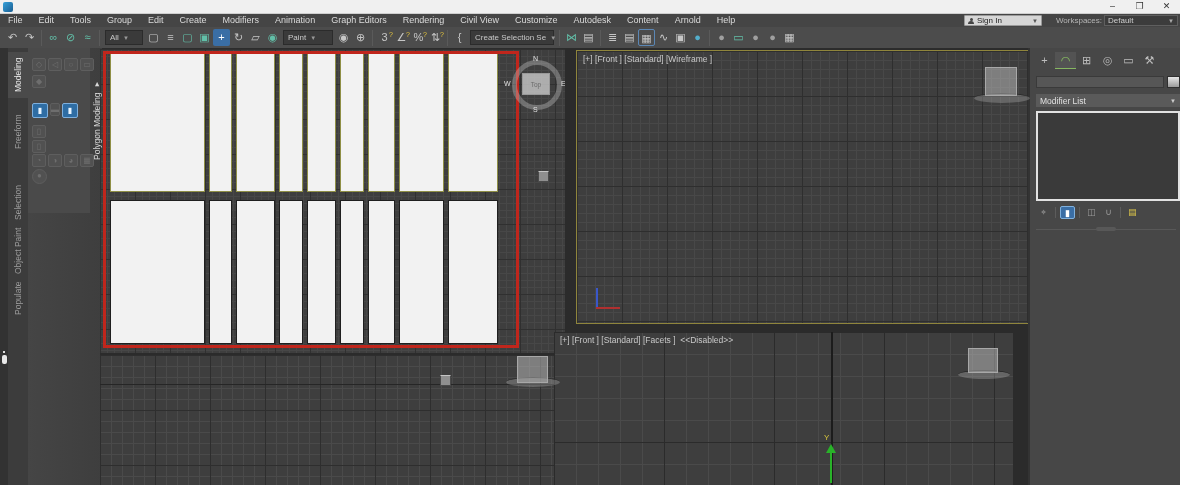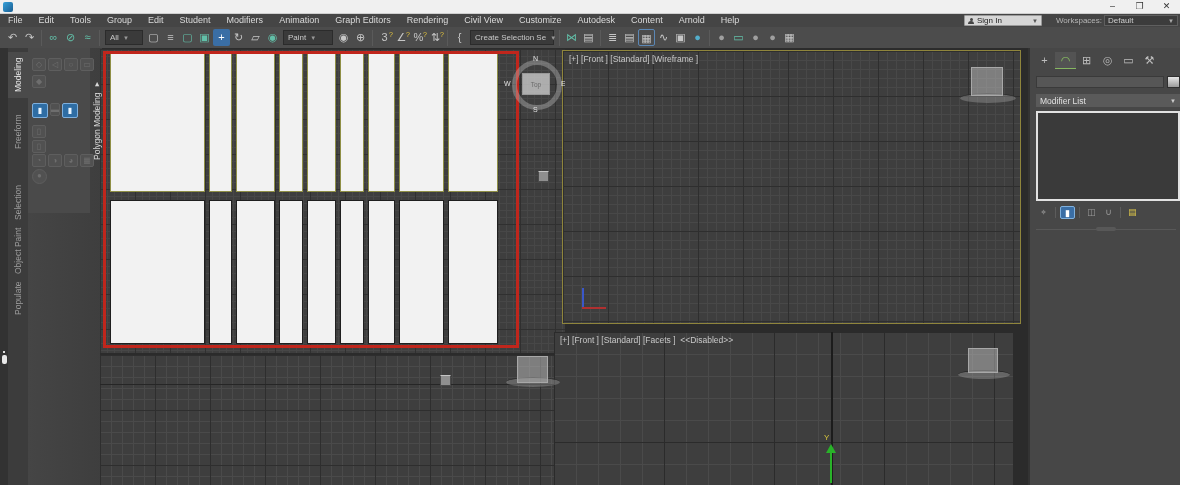--- a/index.html
+++ b/index.html
@@ -80,21 +80,21 @@
   .grid-bl     { background-image:
       linear-gradient(#2e2e2e 1px, transparent 1px), linear-gradient(90deg,#2e2e2e 1px, transparent 1px),
       linear-gradient(#4a4a4a 1px, transparent 1px), linear-gradient(90deg,#4a4a4a 1px, transparent 1px);
       background-size:55px 55px,55px 55px,11px 11px,11px 11px; }
   .grid-coarse { background-image:
       linear-gradient(#2b2b2b 1px, transparent 1px), linear-gradient(90deg,#2b2b2b 1px, transparent 1px),
       linear-gradient(#4a4a4a 1px, transparent 1px), linear-gradient(90deg,#4a4a4a 1px, transparent 1px);
       background-size:110px 110px,110px 110px,22px 22px,22px 22px; }
   #vp-tl { left:0; top:0; width:465px; height:304px; }
   #vp-bl { left:0; top:306px; width:465px; height:130px; }
-  #vp-tr { left:462px; top:1px; width:459px; height:274px; border:1px solid #8f853c; }
+  #vp-tr { left:476px; top:1px; width:459px; height:274px; border:1px solid #8f853c; }
   #vp-br { left:454px; top:283px; width:459px; height:153px; }
   .vp-label { position:absolute; left:6px; top:3px; font-size:8.5px; color:#c9c9c9; z-index:6; white-space:pre; }
 
   #red-rect { position:absolute; left:3px; top:2px; width:416px; height:297px; border:3px solid #c0261c; z-index:5; }
   .scene-panel { position:absolute; background:#f2f2f2; z-index:4; }
   .scene-panel.sel { border:1px solid #8f8f45; }
   .scene-panel.unsel { border:1px solid #1f1f1f; }
 
   .vcube-ring { position:absolute; width:50px; height:50px; border-radius:50%;
     border:5px solid rgba(195,195,195,0.38); z-index:6; }
@@ -152,21 +152,21 @@
   </div>
 </div>
 
 <div id="menubar">
   <div id="menu-items">
       <div class="menu-item">File</div>
       <div class="menu-item">Edit</div>
       <div class="menu-item">Tools</div>
       <div class="menu-item">Group</div>
       <div class="menu-item">Edit</div>
-      <div class="menu-item">Student</div>
+      <div class="menu-item">Create</div>
       <div class="menu-item">Modifiers</div>
       <div class="menu-item">Animation</div>
       <div class="menu-item">Graph Editors</div>
       <div class="menu-item">Rendering</div>
       <div class="menu-item">Civil View</div>
       <div class="menu-item">Customize</div>
       <div class="menu-item">Autodesk</div>
       <div class="menu-item">Content</div>
       <div class="menu-item">Arnold</div>
       <div class="menu-item">Help</div>

